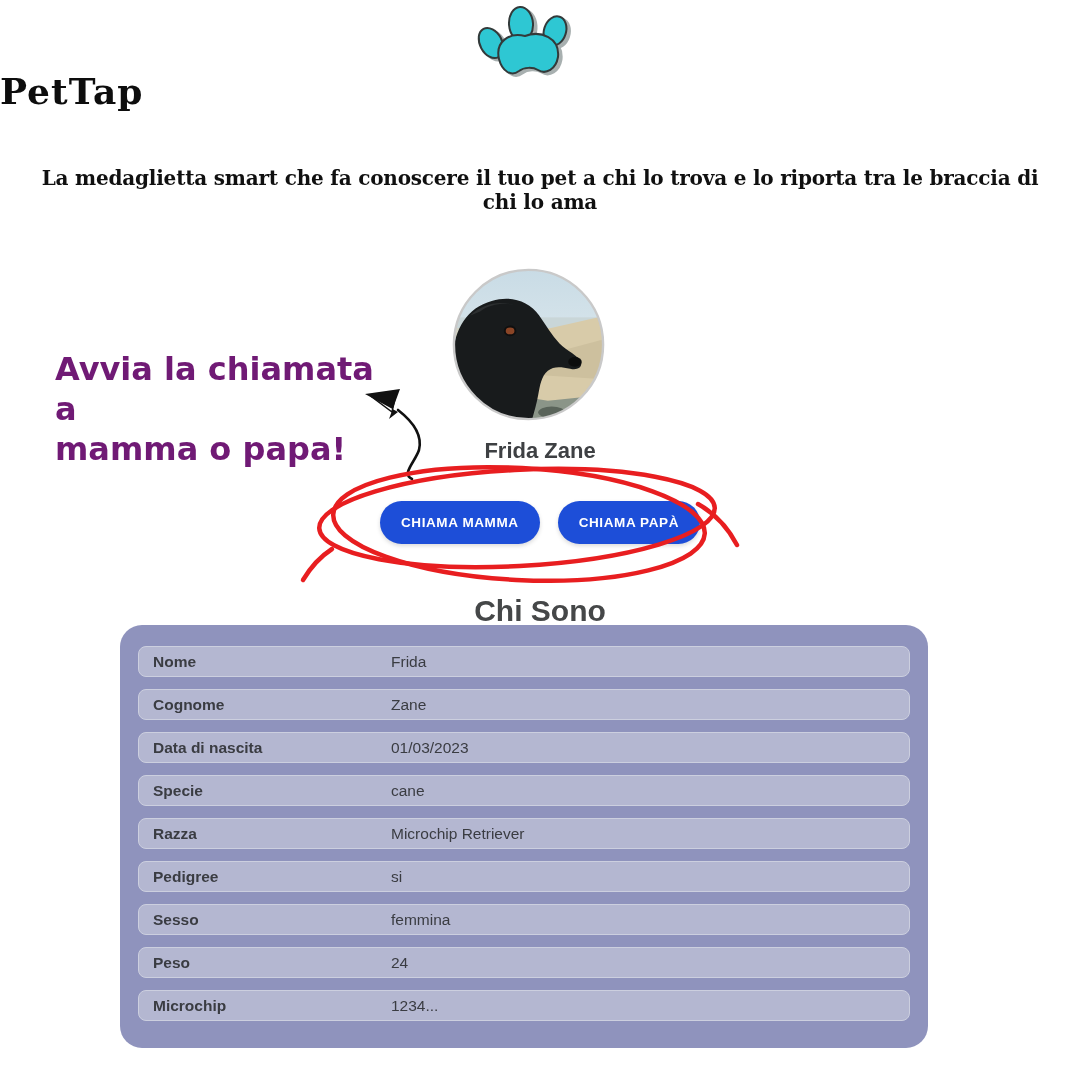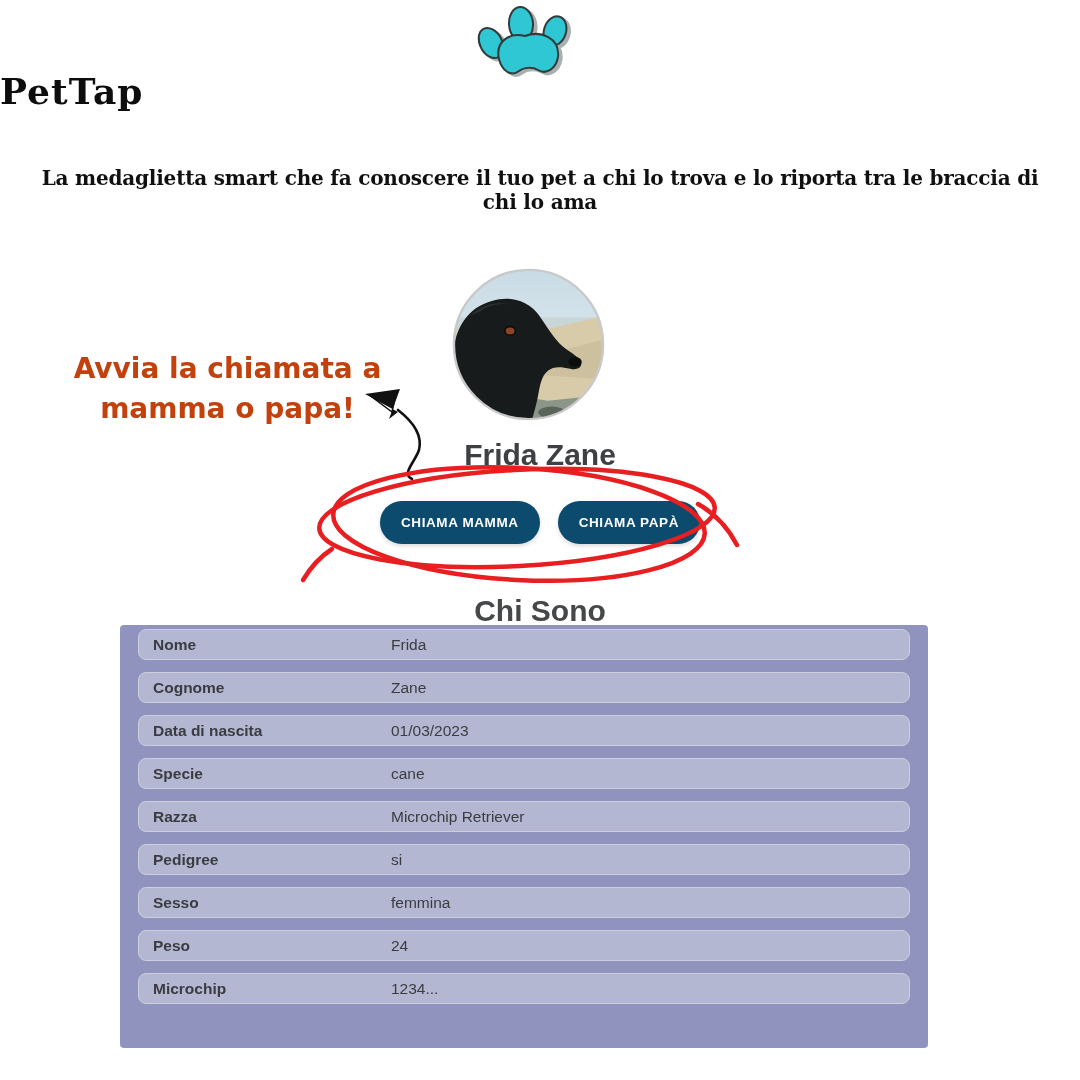--- a/index.html
+++ b/index.html
@@ -17,53 +17,53 @@
 
   .tagline {
     position:absolute; top:146px; left:38px; width:1004px; text-align:center;
     font-family:"DejaVu Serif", serif; font-weight:bold; font-size:20px;
     color:#101010; letter-spacing:-0.2px;margin-top:20px;
   }
 
   .avatar-wrap { position:absolute; left:451px; top:267px; width:155px; height:155px; }
 
   .annotation {
-    position:absolute; top:349px; left:55px; width:345px; text-align:center;
-    font-family:"DejaVu Sans", sans-serif; font-weight:bold; font-size:28px;
-    line-height:40px; color:#c2410c;
+    position:absolute; top:349px; left:55px; width:345px; 
+    font-family:"DejaVu Sans", sans-serif; font-weight:bold; font-size:32px;
+    line-height:40px; color:#701a75;
   }
 
   .arrow-svg { position:absolute; left:352px; top:384px; width:92px; height:102px; pointer-events:none; }
 
   .pet-name {
     position:absolute; top:438px; left:0; width:100%; text-align:center;
-    font-size:30px; font-weight:bold; color:#3e4043;
+    font-size:22px; font-weight:bold; color:#3e4043;
   }
 
   .buttons {
     position:absolute; top:501px; left:0; width:100%;
     display:flex; justify-content:center; gap:18px;
   }
   .btn {
     height:43px; padding:0 21px; border:none; border-radius:22px;
-    background:#0c4a6e; color:#ffffff; font-weight:bold; font-size:13.5px;
+    background:#1d4ed8; color:#ffffff; font-weight:bold; font-size:13.5px;
     letter-spacing:0.6px; font-family:"Liberation Sans", sans-serif;
     box-shadow:0 2px 4px rgba(0,0,0,0.15); cursor:pointer; white-space:nowrap;
   }
 
   .ellipse-svg { position:absolute; left:295px; top:452px; width:465px; height:140px; pointer-events:none; }
 
   .section-title {
     position:absolute; top:594px; left:0; width:100%; text-align:center;
     font-size:30px; font-weight:bold; color:#454748;
   }
 
   .profile-card {
     position:absolute; left:120px; top:625px; width:808px; height:423px;
-    background:#8f93bd; border-radius:4px; padding:4px 18px;
+    background:#8f93bd; border-radius:22px; padding:21px 18px;
   }
   .row {
     height:31px; margin-bottom:12px; background:#b4b7d1;
     border:1px solid #cccfdf; border-radius:8px;
     display:flex; align-items:center; padding:0 14px;
   }
   .row-label { width:238px; font-weight:bold; font-size:15.5px; color:#3a3c42; }
   .row-value { font-size:15.5px; color:#3a3c42; }
 </style>
 </head>

